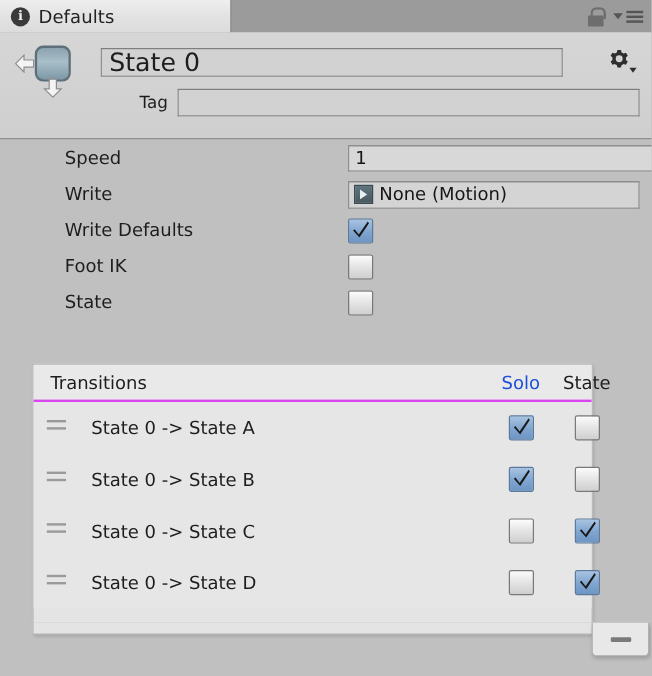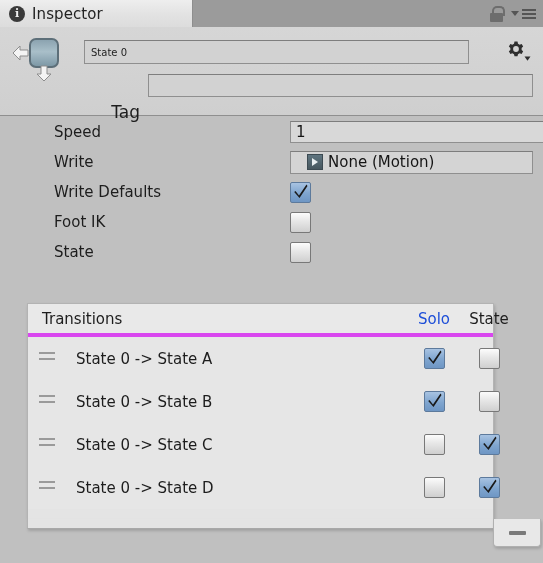--- a/index.html
+++ b/index.html
@@ -89,29 +89,29 @@
     position: absolute; left: 23px; top: 28px; width: 18px; height: 17px;
   }
   .name-field {
     position: absolute; left: 84px; top: 13px; width: 385px; height: 24px;
     background: #d2d2d2;
     border: 1px solid #8f8f8f;
     border-top-color: #7e7e7e;
     box-sizing: border-box;
     display: flex; align-items: center;
     padding-left: 6px;
-    font-size: 10px; color: #1d1d1d;
+    font-size: 21px; color: #1d1d1d;
   }
   .gear {
     position: absolute; right: 12px; top: 14px; width: 26px; height: 22px;
   }
   .tag-label {
     position: absolute; left: 84px; top: 48px; width: 56px; height: 22px;
     display: flex; align-items: center; justify-content: flex-end;
-    font-size: 17px; color: #1d1d1d; margin-top: 26px;
+    font-size: 14px; color: #1d1d1d;
   }
   .tag-field {
     position: absolute; left: 148px; top: 47px; width: 385px; height: 23px;
     background: #d2d2d2;
     border: 1px solid #8f8f8f;
     border-top-color: #7e7e7e;
     box-sizing: border-box;
     display: flex; align-items: center;
     padding-left: 6px;
     font-size: 15px;
@@ -143,21 +143,21 @@
     padding-left: 5px;
     font-size: 15px; color: #151515;
   }
   .obj-field {
     width: 243px; height: 23px;
     background: #d4d4d4;
     border: 1px solid #8f8f8f;
     border-top-color: #7d7d7d;
     box-sizing: border-box;
     display: flex; align-items: center;
-    padding-left: 16px; gap: 5px;
+    padding-left: 4px; gap: 5px;
     font-size: 15px; color: #151515;
   }
   .motion-icon {
     width: 16px; height: 16px; flex: none;
     background: linear-gradient(to bottom, #5f7580, #47575f);
     border: 1px solid #3c4a52;
     box-sizing: border-box;
     display: flex; align-items: center; justify-content: center;
   }
   .motion-icon .tri {
@@ -197,21 +197,21 @@
     position: absolute; left: 27px; top: 303px; width: 467px; height: 216px;
     background: #e4e4e4;
     border: 1px solid #b3b3b3;
     border-bottom: none;
     box-sizing: border-box;
     box-shadow: 1px 2px 3px rgba(0,0,0,.16);
   }
   .list-head {
     position: relative; height: 29px;
     background: #e9e9e9;
-    border-bottom: 4px solid #d946ef;
+    border-bottom: 2px solid #d946ef;
   }
   .list-head .title {
     position: absolute; left: 14px; top: 0; height: 29px;
     display: flex; align-items: center;
     font-size: 15px; color: #1d1d1d;
   }
   .col-solo {
     position: absolute; left: 382px; top: 0; width: 48px; height: 29px;
     display: flex; align-items: center; justify-content: center;
     font-size: 15px; color: #1d4ed8;
@@ -264,21 +264,21 @@
     box-shadow: 1px 2px 3px rgba(0,0,0,.16);
   }
   .minus-btn i { display: block; width: 17px; height: 4px; background: #7a7a7a; border-radius: 1px; }
 </style>
 </head>
 <body>
 
 <div class="tabbar">
   <div class="tab-active">
     <span class="info-icon">i</span>
-    <span class="tab-label">Inspector</span>
+    <span class="tab-label">Defaults</span>
   </div>
   <div class="tabbar-right">
     <span class="lock-icon">
       <span class="shackle"></span>
         <span class="body"></span>
     </span>
     <span class="menu-icon">
       <span class="caret"></span>
       <span class="bars">
           <i></i>

